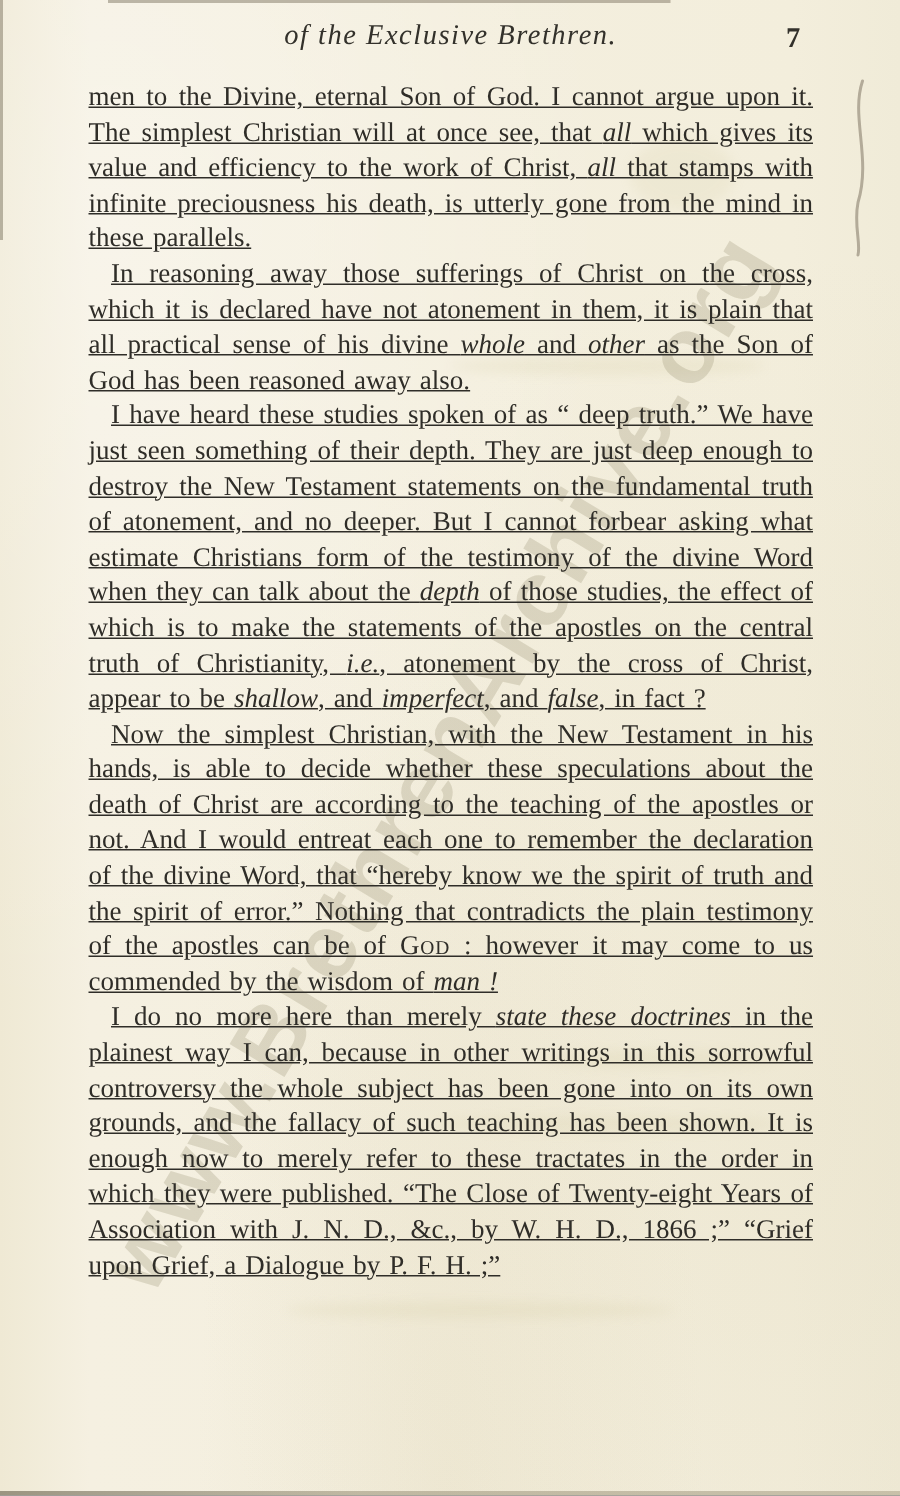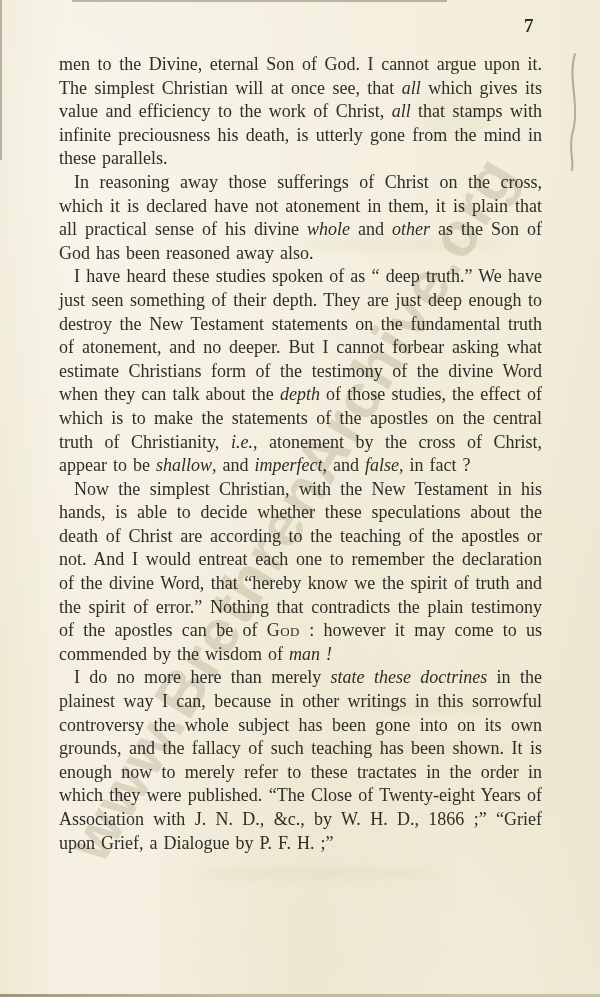--- a/index.html
+++ b/index.html
@@ -19,20 +19,21 @@
     color:#33312b;
   }
   .page-number {
     position:absolute; top:15px; left:524px; width:30px;
     font-size:19px; font-weight:bold; color:#33312b;
   }
   .text-block {
     position:absolute; top:53px; left:59px; width:483px; z-index:3;
     font-size:18px; line-height:23.6px; text-align:justify;
     word-spacing:1.5px;
+    text-decoration:underline;
   }
   .text-block p { margin:0; }
   .text-block p.indent { text-indent:15px; }
   .it { font-style:italic; }
   .sc { font-variant:small-caps; letter-spacing:0.5px; }
   .watermark {
     position:absolute; left:-180px; top:468px; width:960px; height:90px; z-index:2;
     transform:rotate(-59deg);
     font-family:"Liberation Sans", sans-serif;
     font-weight:bold; font-size:62px; letter-spacing:2px;
@@ -62,20 +63,21 @@
   <div class="edge-bottom"></div>
 
   <div class="smudge s1"></div>
   <div class="smudge s2"></div>
   <div class="smudge s3"></div>
   <div class="smudge s4"></div>
   <div class="smudge s5"></div>
 
   <div class="watermark">www.BrethrenArchive.org</div>
 
+  <div class="running-head">of the Exclusive Brethren.</div>
   <div class="page-number">7</div>
 
   <svg class="pencil-mark" width="24" height="125" viewBox="0 0 24 125">
     <path d="M12,4 C4,28 18,55 9,85 C6,100 11,112 9,120" fill="none" stroke="#b3ab99" stroke-width="2" stroke-linecap="round"></path>
   </svg>
 
   <div class="text-block">
       <p><span>men to the Divine, eternal Son of God.  I cannot argue upon it.  The simplest Christian will at once see, that </span><span class="it">all</span><span> which gives its value and efficiency to the work of Christ, </span><span class="it">all</span><span> that stamps with infinite preciousness his death, is utterly gone from the mind in these parallels.</span></p>
       <p class="indent"><span>In reasoning away those sufferings of Christ on the cross, which it is declared have not atonement in them, it is plain that all practical sense of his divine </span><span class="it">whole</span><span> and </span><span class="it">other</span><span> as the Son of God has been reasoned away also.</span></p>
       <p class="indent"><span>I have heard these studies spoken of as “ deep truth.”  We have just seen something of their depth.  They are just deep enough to destroy the New Testament statements on the fundamental truth of atonement, and no deeper.  But I cannot forbear asking what estimate Christians form of the testimony of the divine Word when they can talk about the </span><span class="it">depth</span><span> of those studies, the effect of which is to make the statements of the apostles on the central truth of Christianity, </span><span class="it">i.e.</span><span>, atonement by the cross of Christ, appear to be </span><span class="it">shallow</span><span>, and </span><span class="it">imperfect</span><span>, and </span><span class="it">false</span><span>, in fact ?</span></p>

